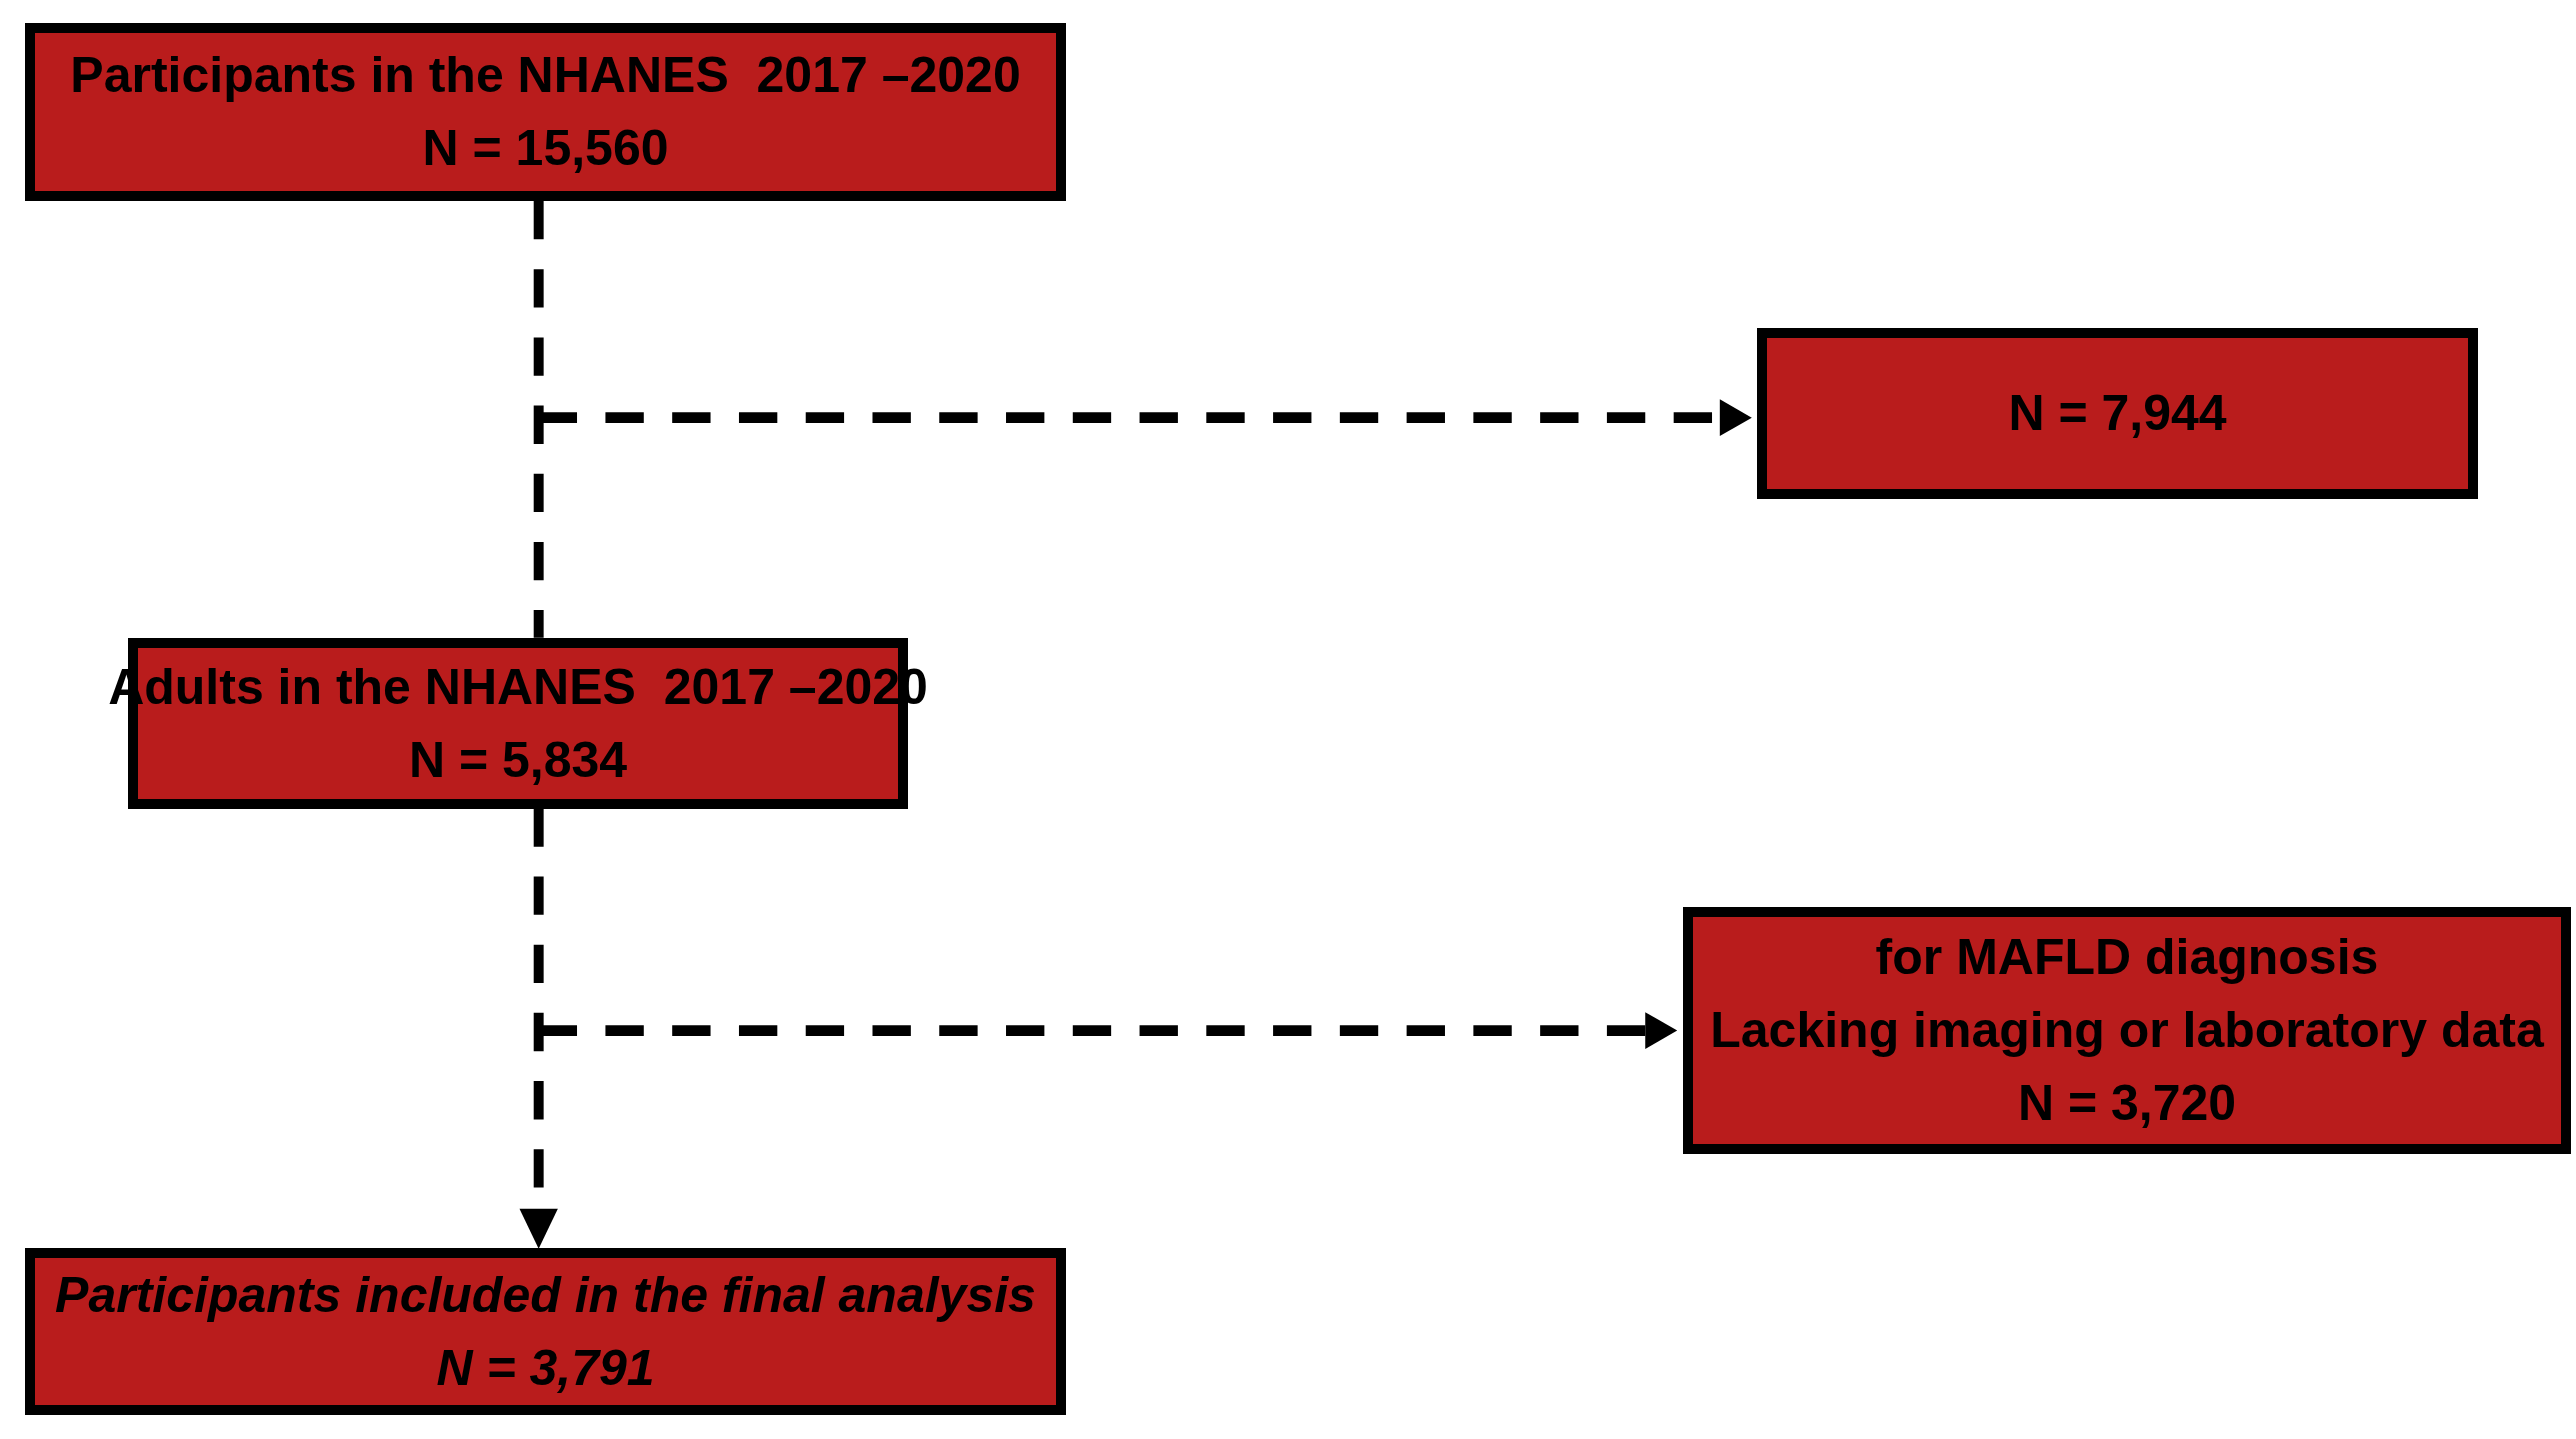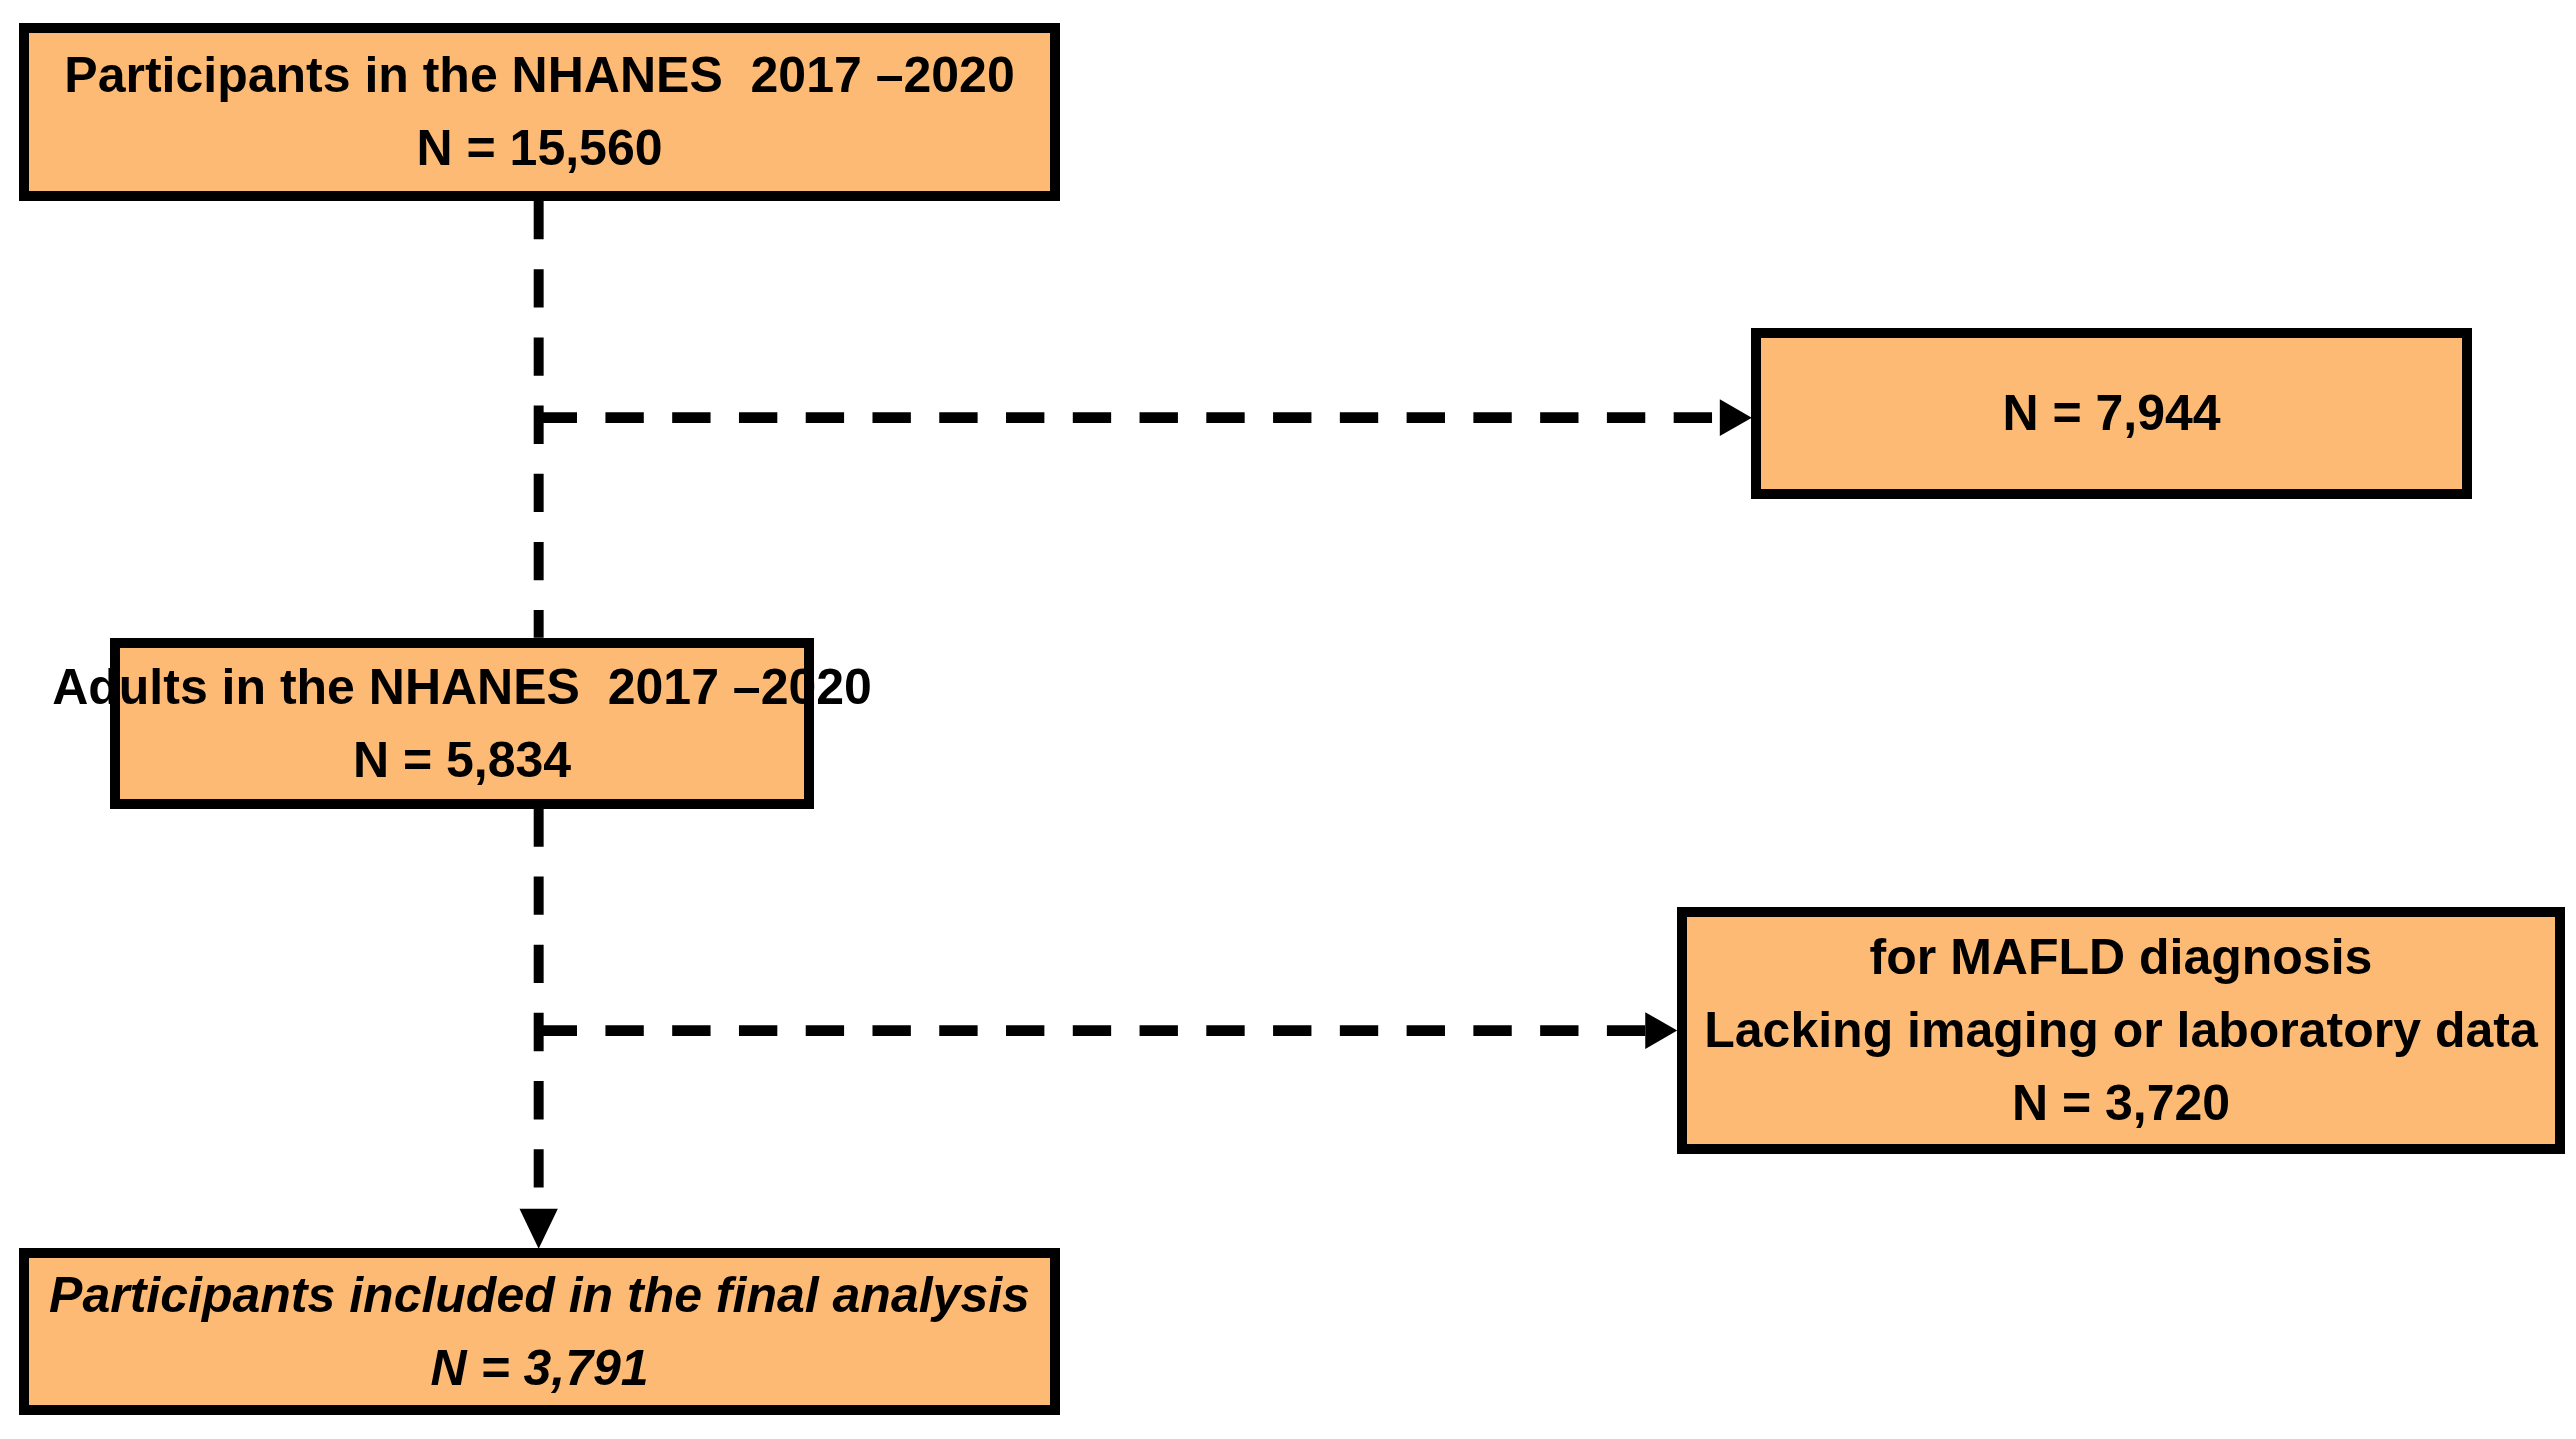--- a/index.html
+++ b/index.html
@@ -9,33 +9,34 @@
     background:#ffffff;
     font-family:"Liberation Sans",sans-serif;
     color:#000000;
     overflow:hidden;
   }
   .connectors{position:absolute;left:0;top:0;width:2576px;height:1439px;}
   .node{
     position:absolute;
     box-sizing:border-box;
     border:10.7px solid #000000;
-    background:#fdba74;
+    background:#b91c1c;
     display:flex;flex-direction:column;
     align-items:center;justify-content:center;
     text-align:center;
     font-weight:bold;
     font-size:50px;
     line-height:73px;
     white-space:pre;
+    margin-left:6px;
   }
   
   #node-total   {left:19px;   top:23.4px;   width:1041px; height:178px;}
   #node-below18 {left:1751px; top:328px;  width:721px; height:171px;}
-  #node-adults  {left:110px;  top:638px;  width:704px; height:171px;}
+  #node-adults  {left:122px;  top:638px;  width:780px; height:171px;}
   #node-lacking {left:1677px; top:907px; width:888px; height:247px;}
   #node-final   {left:19px;   top:1248px; width:1041px; height:167px;font-style:italic;}
 </style>
 </head>
 <body>
 
 <div class="canvas">
 
   <svg class="connectors" viewBox="0 0 3626 2026" xmlns="http://www.w3.org/2000/svg">
 

